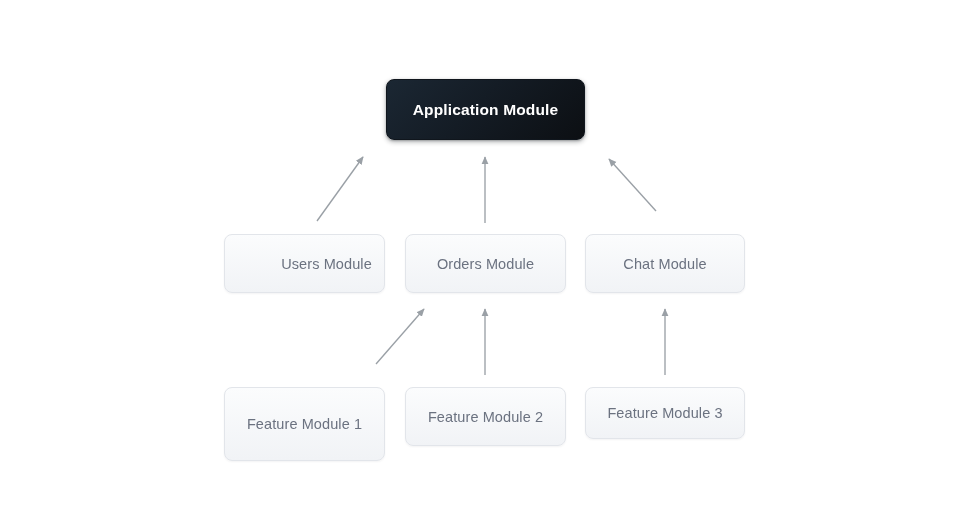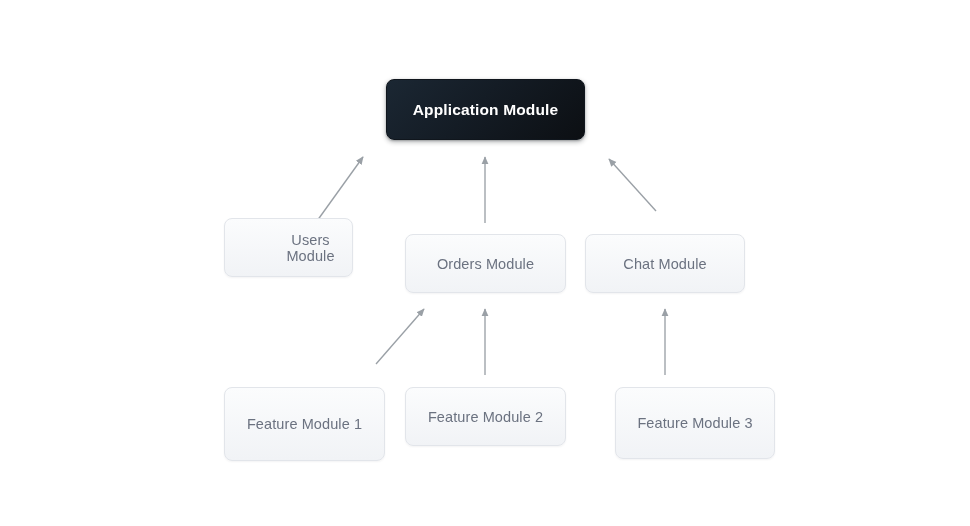--- a/index.html
+++ b/index.html
@@ -88,37 +88,37 @@
 
     <line x1="485" y1="375" x2="485" y2="309" stroke="#9aa0a6" stroke-width="1.35" marker-end="url(#arrowhead)"></line>
 
     <line x1="665" y1="375" x2="665" y2="309" stroke="#9aa0a6" stroke-width="1.35" marker-end="url(#arrowhead)"></line>
   </svg>
 
   <div class="node node-root" style="left:386px; top:79px; width:199px; height:61px;">
     <span class="node-label">Application Module</span>
   </div>
 
-  <div class="node node-mid" style="left:224px; top:218px; width:129px; height:59px;padding-left:44px;">
+  <div class="node node-mid" style="left:224px; top:234px; width:161px; height:59px;padding-left:44px;">
     <span class="node-label">Users Module</span>
   </div>
 
   <div class="node node-mid" style="left:405px; top:234px; width:161px; height:59px;">
     <span class="node-label">Orders Module</span>
   </div>
 
   <div class="node node-mid" style="left:585px; top:234px; width:160px; height:59px;">
     <span class="node-label">Chat Module</span>
   </div>
 
   <div class="node node-leaf" style="left:224px; top:387px; width:161px; height:74px;">
     <span class="node-label">Feature Module 1</span>
   </div>
 
   <div class="node node-leaf" style="left:405px; top:387px; width:161px; height:59px;justify-content:center;">
     <span class="node-label">Feature Module 2</span>
   </div>
 
-  <div class="node node-leaf" style="left:615px; top:387px; width:160px; height:72px;">
+  <div class="node node-leaf" style="left:585px; top:387px; width:160px; height:52px;">
     <span class="node-label">Feature Module 3</span>
   </div>
 
 </div>
 
 </body></html>

